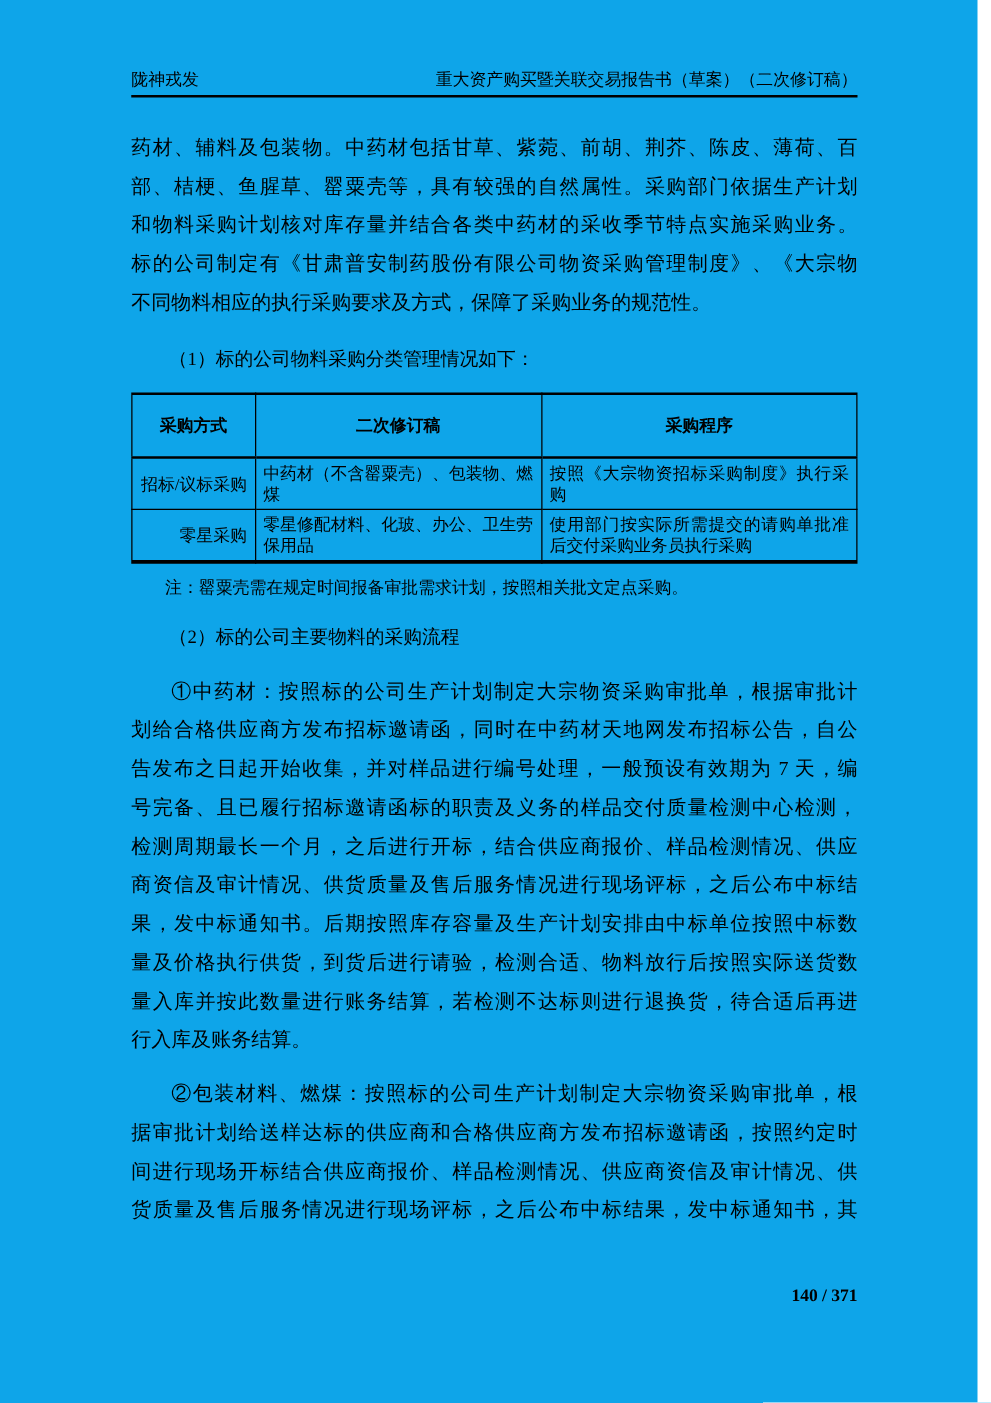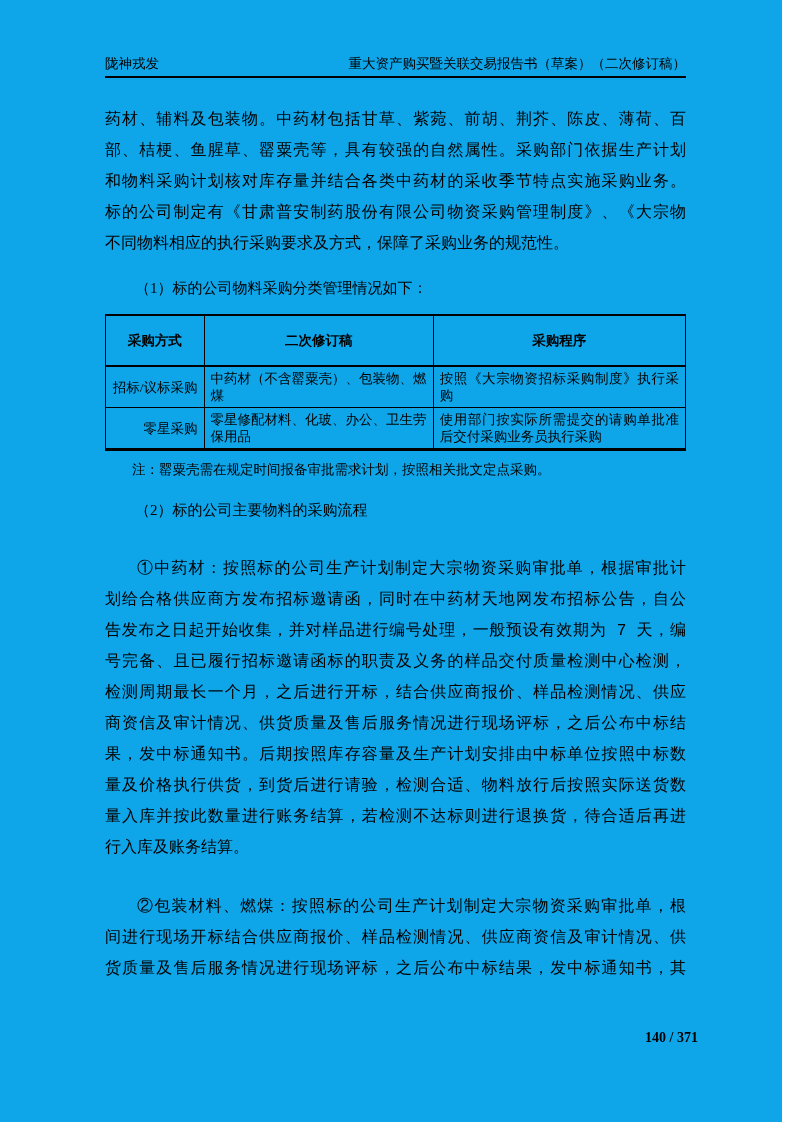--- a/index.html
+++ b/index.html
@@ -25,21 +25,21 @@
     padding-bottom: 2px;
     margin-bottom: 25px;
   }
   
   .ln { font-size: 16px; line-height: 31px; }
   .j  { text-align: justify; text-align-last: justify; text-justify: inter-character; }
   .ind { text-indent: 2em; }
   .heading { font-size: 15px; line-height: 31px; text-indent: 2em; }
   .h1 { margin-top: 15px; }
   .h2 { margin-top: 15px; }
-  .gap12 { margin-top: 28px; font-family: Liberation Mono, monospace; }
+  .gap12 { margin-top: 12px; }
   
   table {
     width: 100%;
     border-collapse: collapse;
     margin-top: 10px;
     font-size: 13.5px;
     border-top: 2.5px solid #000;
     border-bottom: 3px solid #000;
   }
   th, td {
@@ -63,21 +63,21 @@
   .note {
     font-size: 13.5px;
     line-height: 20px;
     margin-top: 9px;
     text-indent: 2em;
   }
   
   .pageno {
     position: absolute;
     top: 1030px;
-    right: 84px;
+    right: 96px;
     font-size: 14px;
     font-weight: bold;
   }
 </style>
 </head>
 <body>
 
 <div class="page">
 
   <div class="hdr">
@@ -134,19 +134,20 @@
     <div class="ln j">检测周期最长一个月，之后进行开标，结合供应商报价、样品检测情况、供应</div>
     <div class="ln j">商资信及审计情况、供货质量及售后服务情况进行现场评标，之后公布中标结</div>
     <div class="ln j">果，发中标通知书。后期按照库存容量及生产计划安排由中标单位按照中标数</div>
     <div class="ln j">量及价格执行供货，到货后进行请验，检测合适、物料放行后按照实际送货数</div>
     <div class="ln j">量入库并按此数量进行账务结算，若检测不达标则进行退换货，待合适后再进</div>
     <div class="ln">行入库及账务结算。</div>
   </div>
 
   <div class="gap12">
     <div class="ln j ind">②包装材料、燃煤：按照标的公司生产计划制定大宗物资采购审批单，根</div>
+    <div class="ln j">据审批计划给送样达标的供应商和合格供应商方发布招标邀请函，按照约定时</div>
     <div class="ln j">间进行现场开标结合供应商报价、样品检测情况、供应商资信及审计情况、供</div>
     <div class="ln j">货质量及售后服务情况进行现场评标，之后公布中标结果，发中标通知书，其</div>
   </div>
 
   <div class="pageno">140 / 371</div>
 
 </div>
 
 </body></html>

